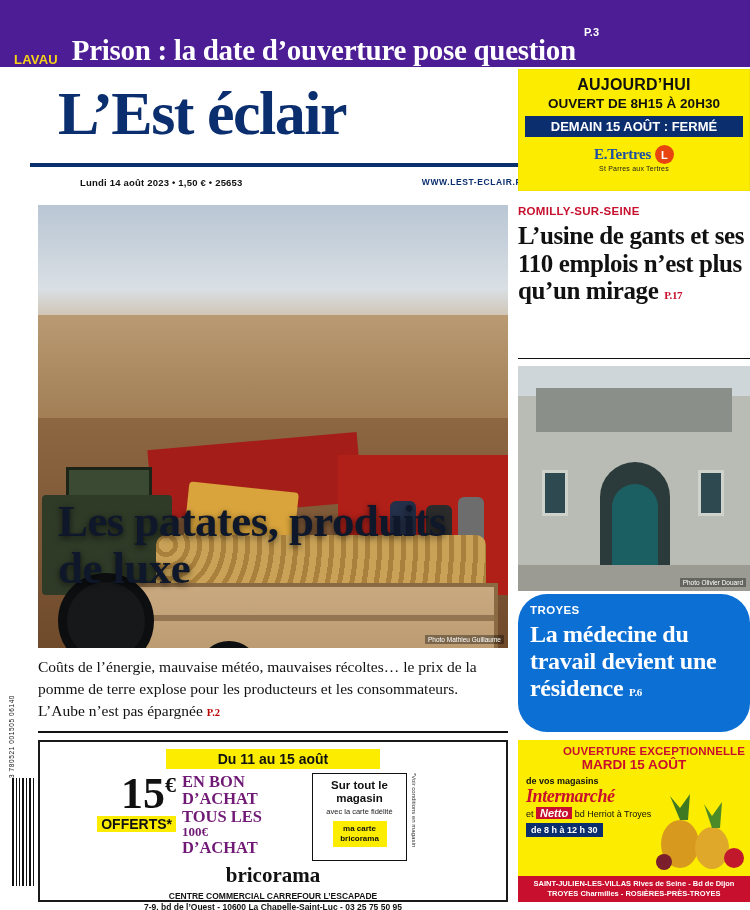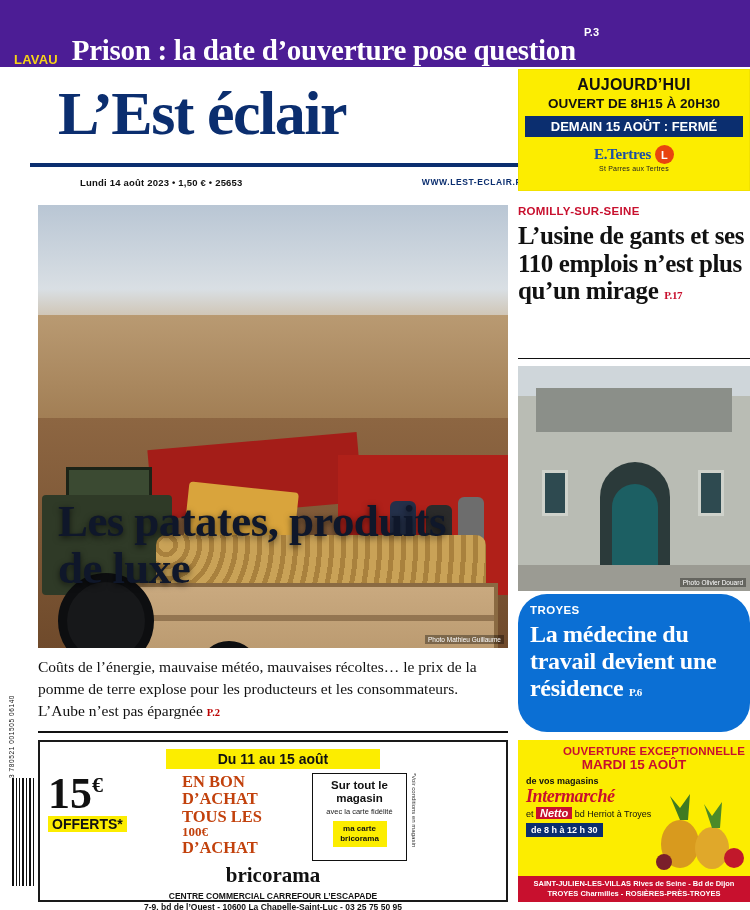--- a/index.html
+++ b/index.html
@@ -234,33 +234,33 @@
   
   .ad-brico {
     position: absolute; left: 38px; top: 740px; width: 470px; height: 162px;
     background: #fff; border: 2px solid #1a1a1a;
   }
   .ad-brico .dates {
     width: 214px; margin: 7px auto 0 auto; background: #fced00; color: #111;
     text-align: center; font-size: 14px; font-weight: bold; padding: 2px 0;
   }
   .ad-brico .row { display: flex; padding: 4px 8px 0 8px; }
-  .ad-brico .offer { width: 128px; text-align: left; }
+  .ad-brico .offer { width: 128px; text-align: right; }
   .ad-brico .offer .big {
     font-family: "Liberation Serif", serif;
     font-size: 44px; font-weight: bold; color: #111; line-height: .95;
   }
   .ad-brico .offer .big sup { font-size: 22px; }
   .ad-brico .offer .off {
     background: #fced00; font-size: 14px; font-weight: bold; color: #111;
     display: inline-block; padding: 0 4px;
   }
   .ad-brico .terms {
     font-family: "Liberation Serif", serif;
-    font-weight: bold; font-size: 16.5px; line-height: 1.05; color: #c2410c;
+    font-weight: bold; font-size: 16.5px; line-height: 1.05; color: #701a75;
     margin-left: 6px; width: 122px;
   }
   .ad-brico .terms .eur { font-size: 13px; }
   .ad-brico .card {
     width: 95px; height: 88px; border: 1px solid #111; margin-left: 8px;
     text-align: center; padding-top: 5px;
   }
   .ad-brico .card .t {
     font-size: 11.5px; font-weight: bold; line-height: 1.15; color: #111;
   }

